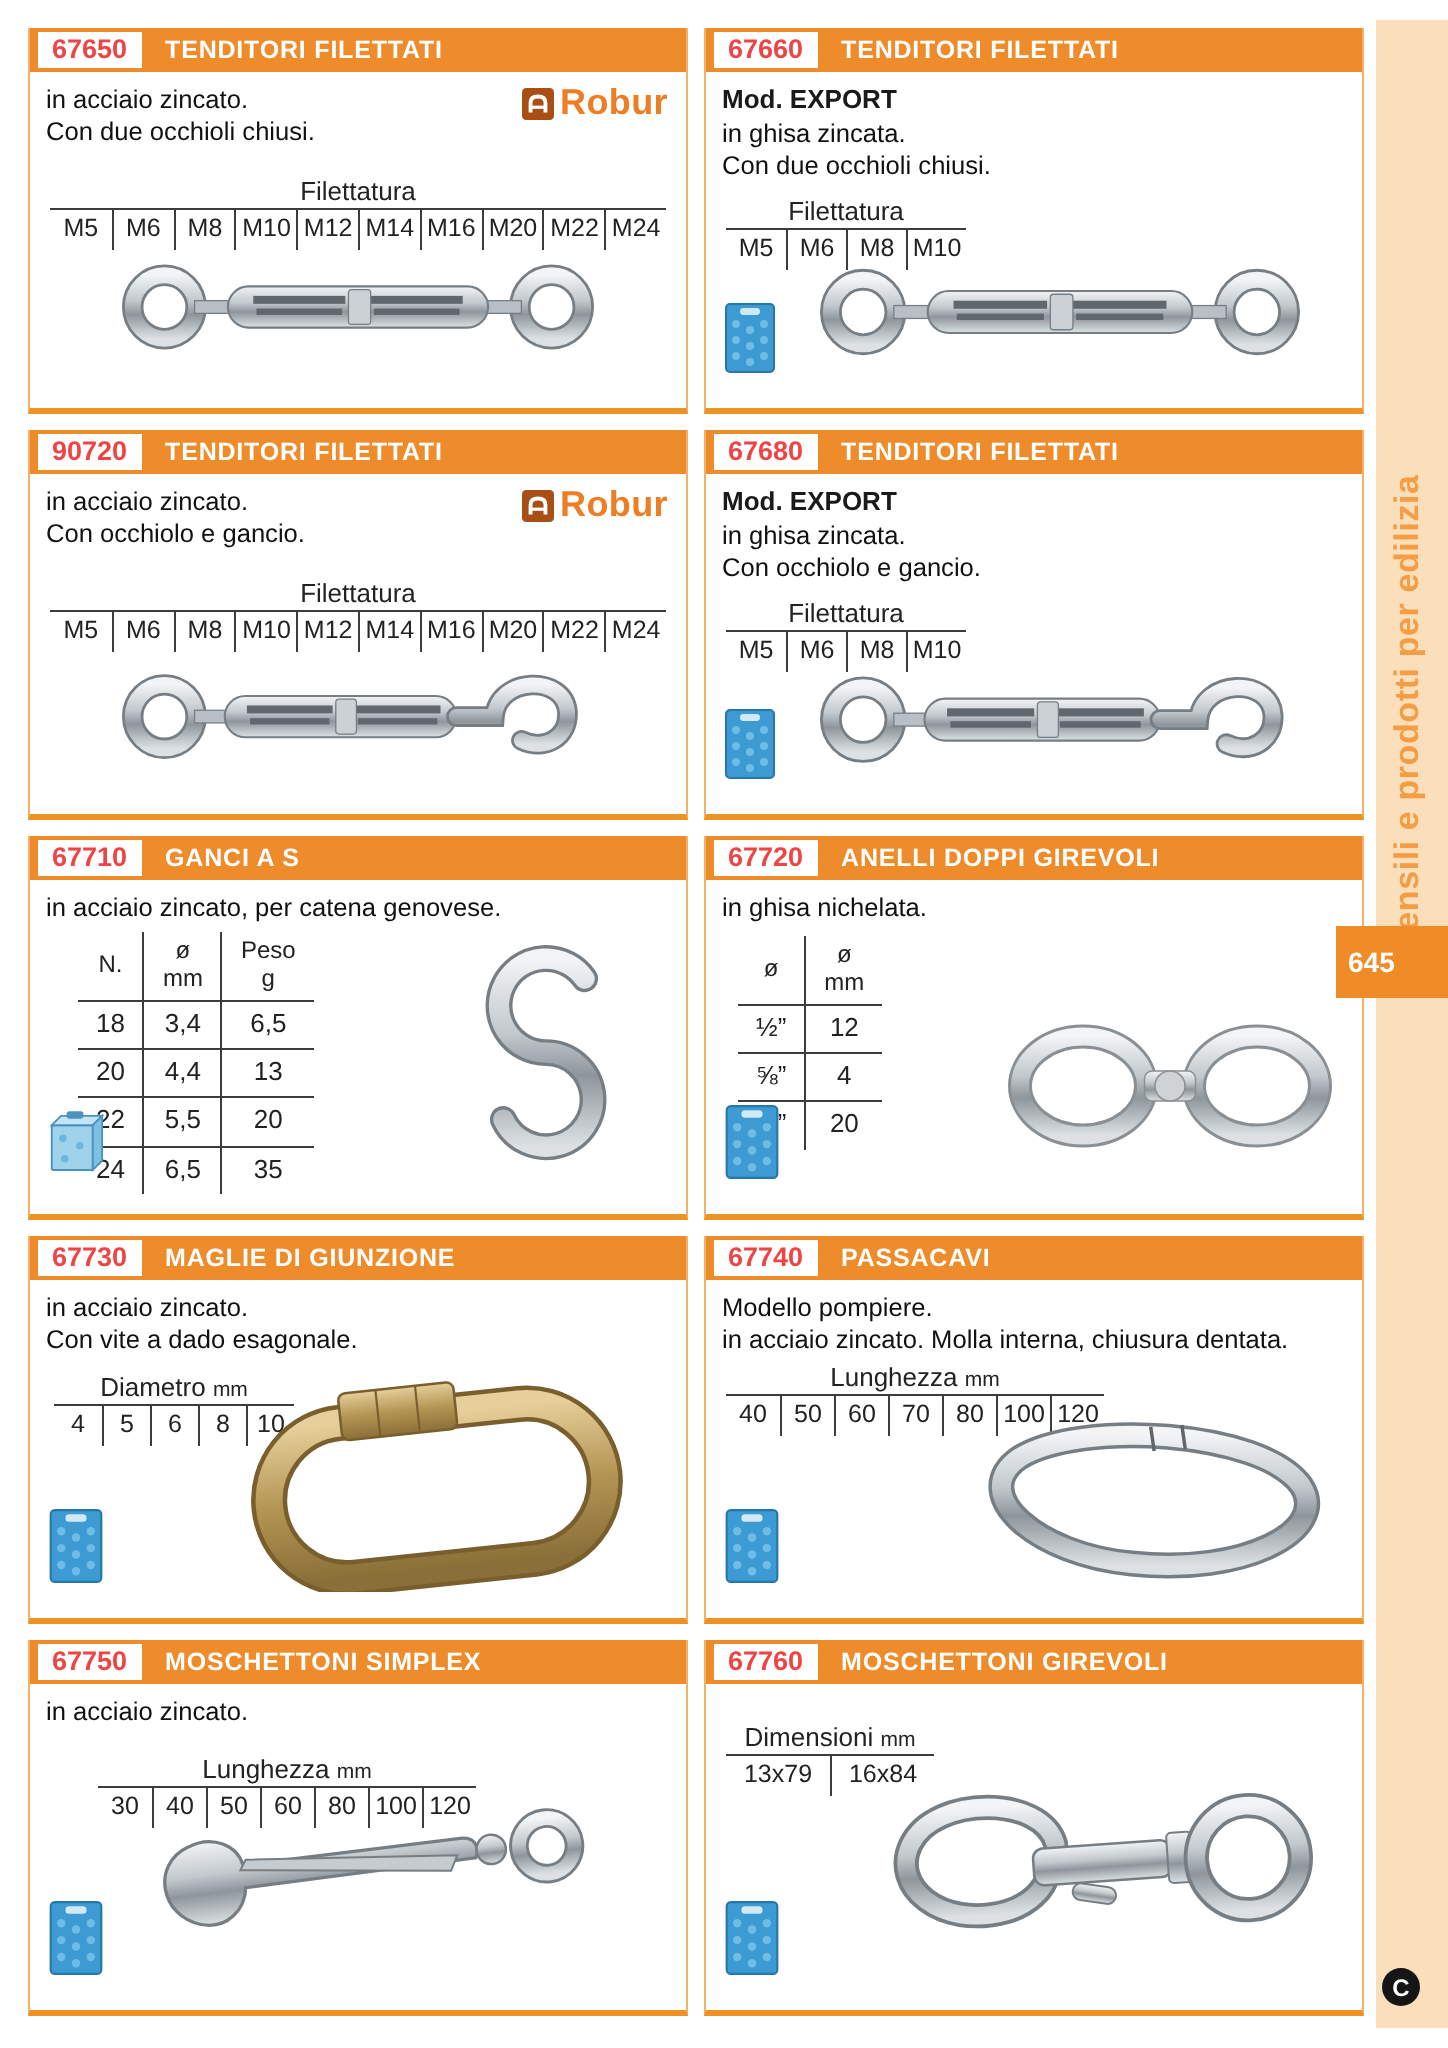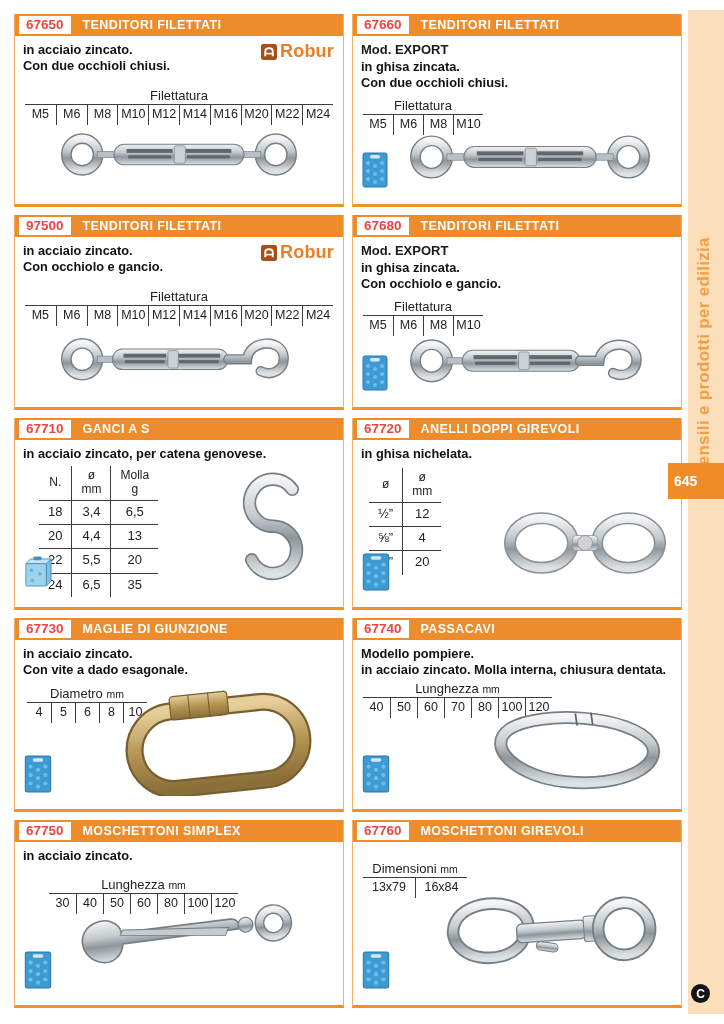--- a/index.html
+++ b/index.html
@@ -23,21 +23,21 @@
     display:flex;align-items:center;background:#ee8c2b;height:22px;padding:0 2px;
   }
   .code-chip{
     background:#fff;color:#ef4444;font-weight:bold;font-size:13.5px;
     padding:0 7px;height:18px;line-height:18px;margin-left:2px;
   }
   .cell-title{
     color:#fff;font-weight:bold;font-size:12.5px;margin-left:12px;letter-spacing:.4px;
   }
   .cell-body{padding:6px 8px 0 8px;}
-  .desc{font-size:12.8px;line-height:1.28;color:#111;font-weight:bold;}
+  .desc{font-size:12.8px;line-height:1.28;color:#111;}
   .model{font-weight:bold;font-size:13px;line-height:1.3;}
   
   .brand{position:absolute;top:27px;right:9px;display:flex;align-items:center;gap:3px;}
   .brand-name{color:#ee7d24;font-weight:bold;font-size:18px;letter-spacing:.2px;}
   
   .stable{display:inline-block;}
   .slabel{text-align:center;font-size:13px;padding-bottom:1px;color:#222;}
   .slabel .unit{font-size:10.5px;}
   .vals{display:flex;border-top:1.4px solid #3c3c3c;}
   .tval{
@@ -205,21 +205,21 @@
         <rect x="86" y="38" width="54" height="4" fill="#60686e"></rect>
         <rect x="158" y="30" width="58" height="5" fill="#60686e"></rect>
         <rect x="160" y="38" width="54" height="4" fill="#60686e"></rect>
         <rect x="144" y="26" width="14" height="22" rx="2" fill="#ccd1d5" stroke="#767e84" stroke-width="0.8"></rect>
       </svg>
     </div>
   </div>
 
   <div class="cell">
     <div class="cell-header">
-      <span class="code-chip">97500</span>
+      <span class="code-chip">90720</span>
       <span class="cell-title">TENDITORI FILETTATI</span>
     </div>
     <div class="cell-body">
       <div class="desc">in acciaio zincato.</div>
       <div class="desc">Con occhiolo e gancio.</div>
       <div class="stable cols-10" style="margin-top:13px;margin-left:2px">
         <div class="slabel"><span>Filettatura</span> <span class="unit"></span></div>
         <div class="vals">
             <span class="tval">M5</span>
             <span class="tval">M6</span>
@@ -317,21 +317,21 @@
       <span class="code-chip">67710</span>
       <span class="cell-title">GANCI A S</span>
     </div>
     <div class="cell-body">
       <div class="desc">in acciaio zincato, per catena genovese.</div>
       <div class="pgrid" style="margin-left:16px;margin-top:4px">
           <div class="grow head">
             <div class="gcell">N.</div>
             <div class="gcell">ø
 mm</div>
-            <div class="gcell">Molla
+            <div class="gcell">Peso
 g</div>
           </div>
           <div class="grow body">
             <div class="gcell">18</div>
             <div class="gcell">3,4</div>
             <div class="gcell">6,5</div>
           </div>
           <div class="grow body">
             <div class="gcell">20</div>
             <div class="gcell">4,4</div>

